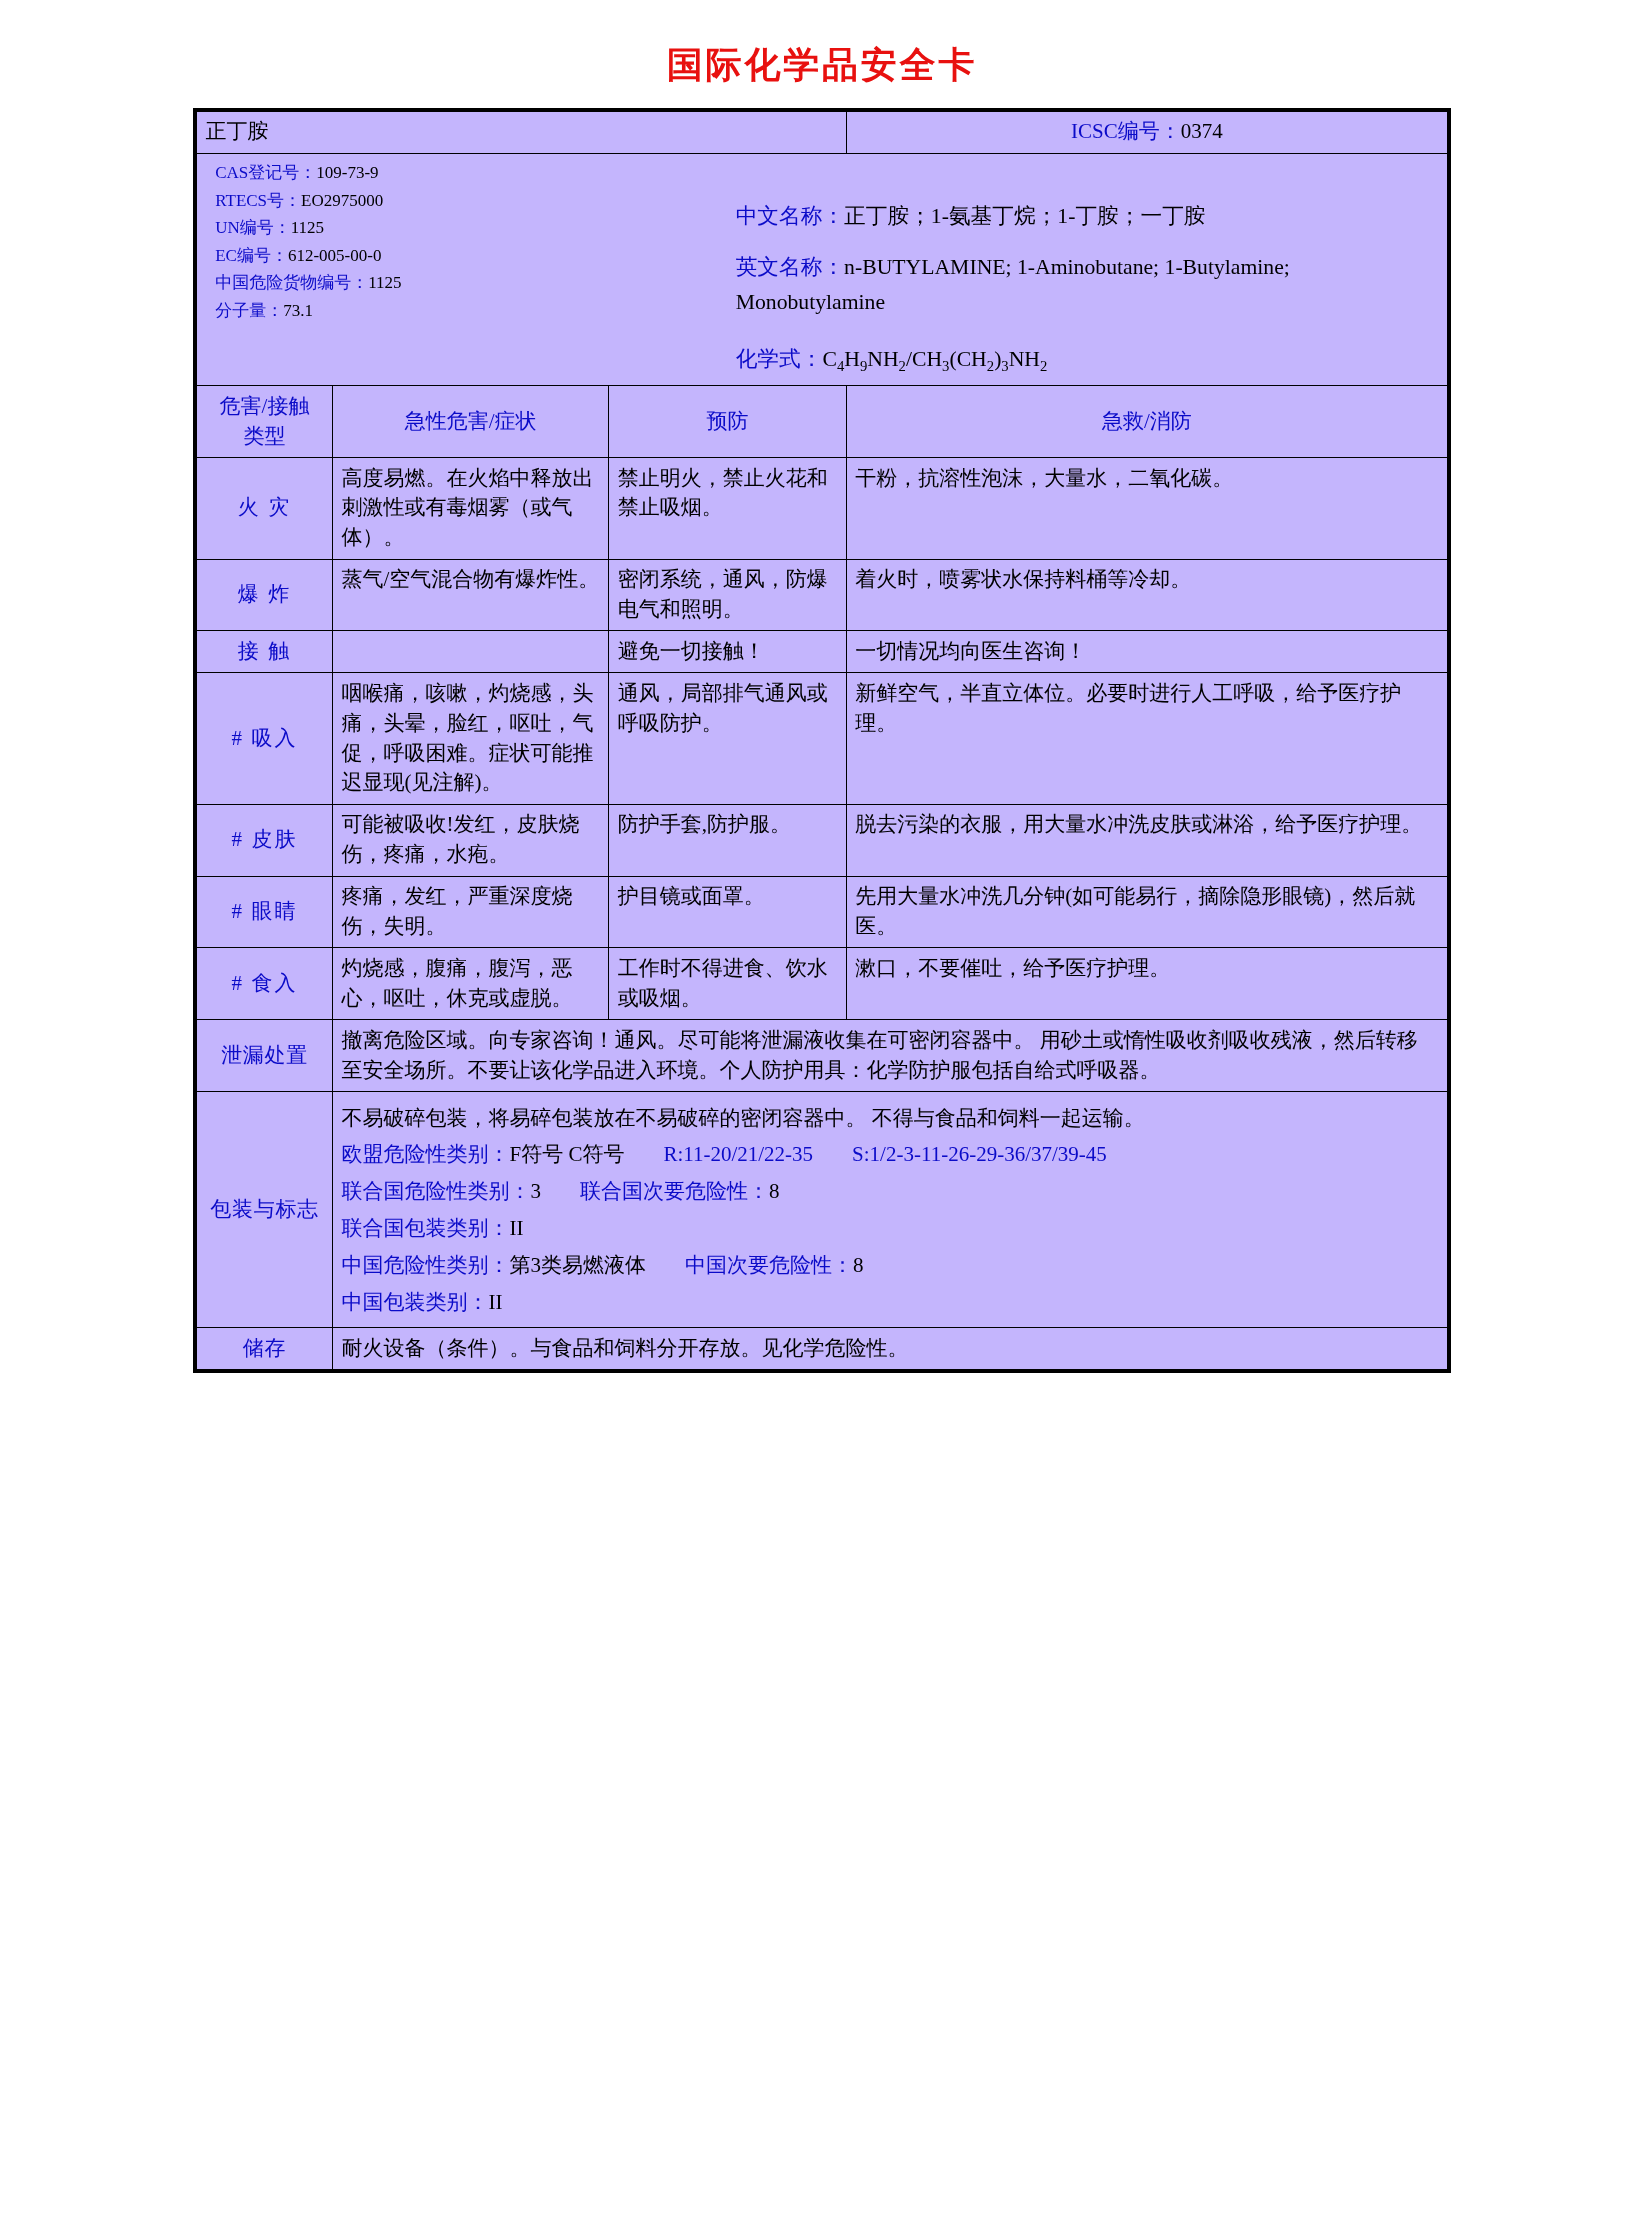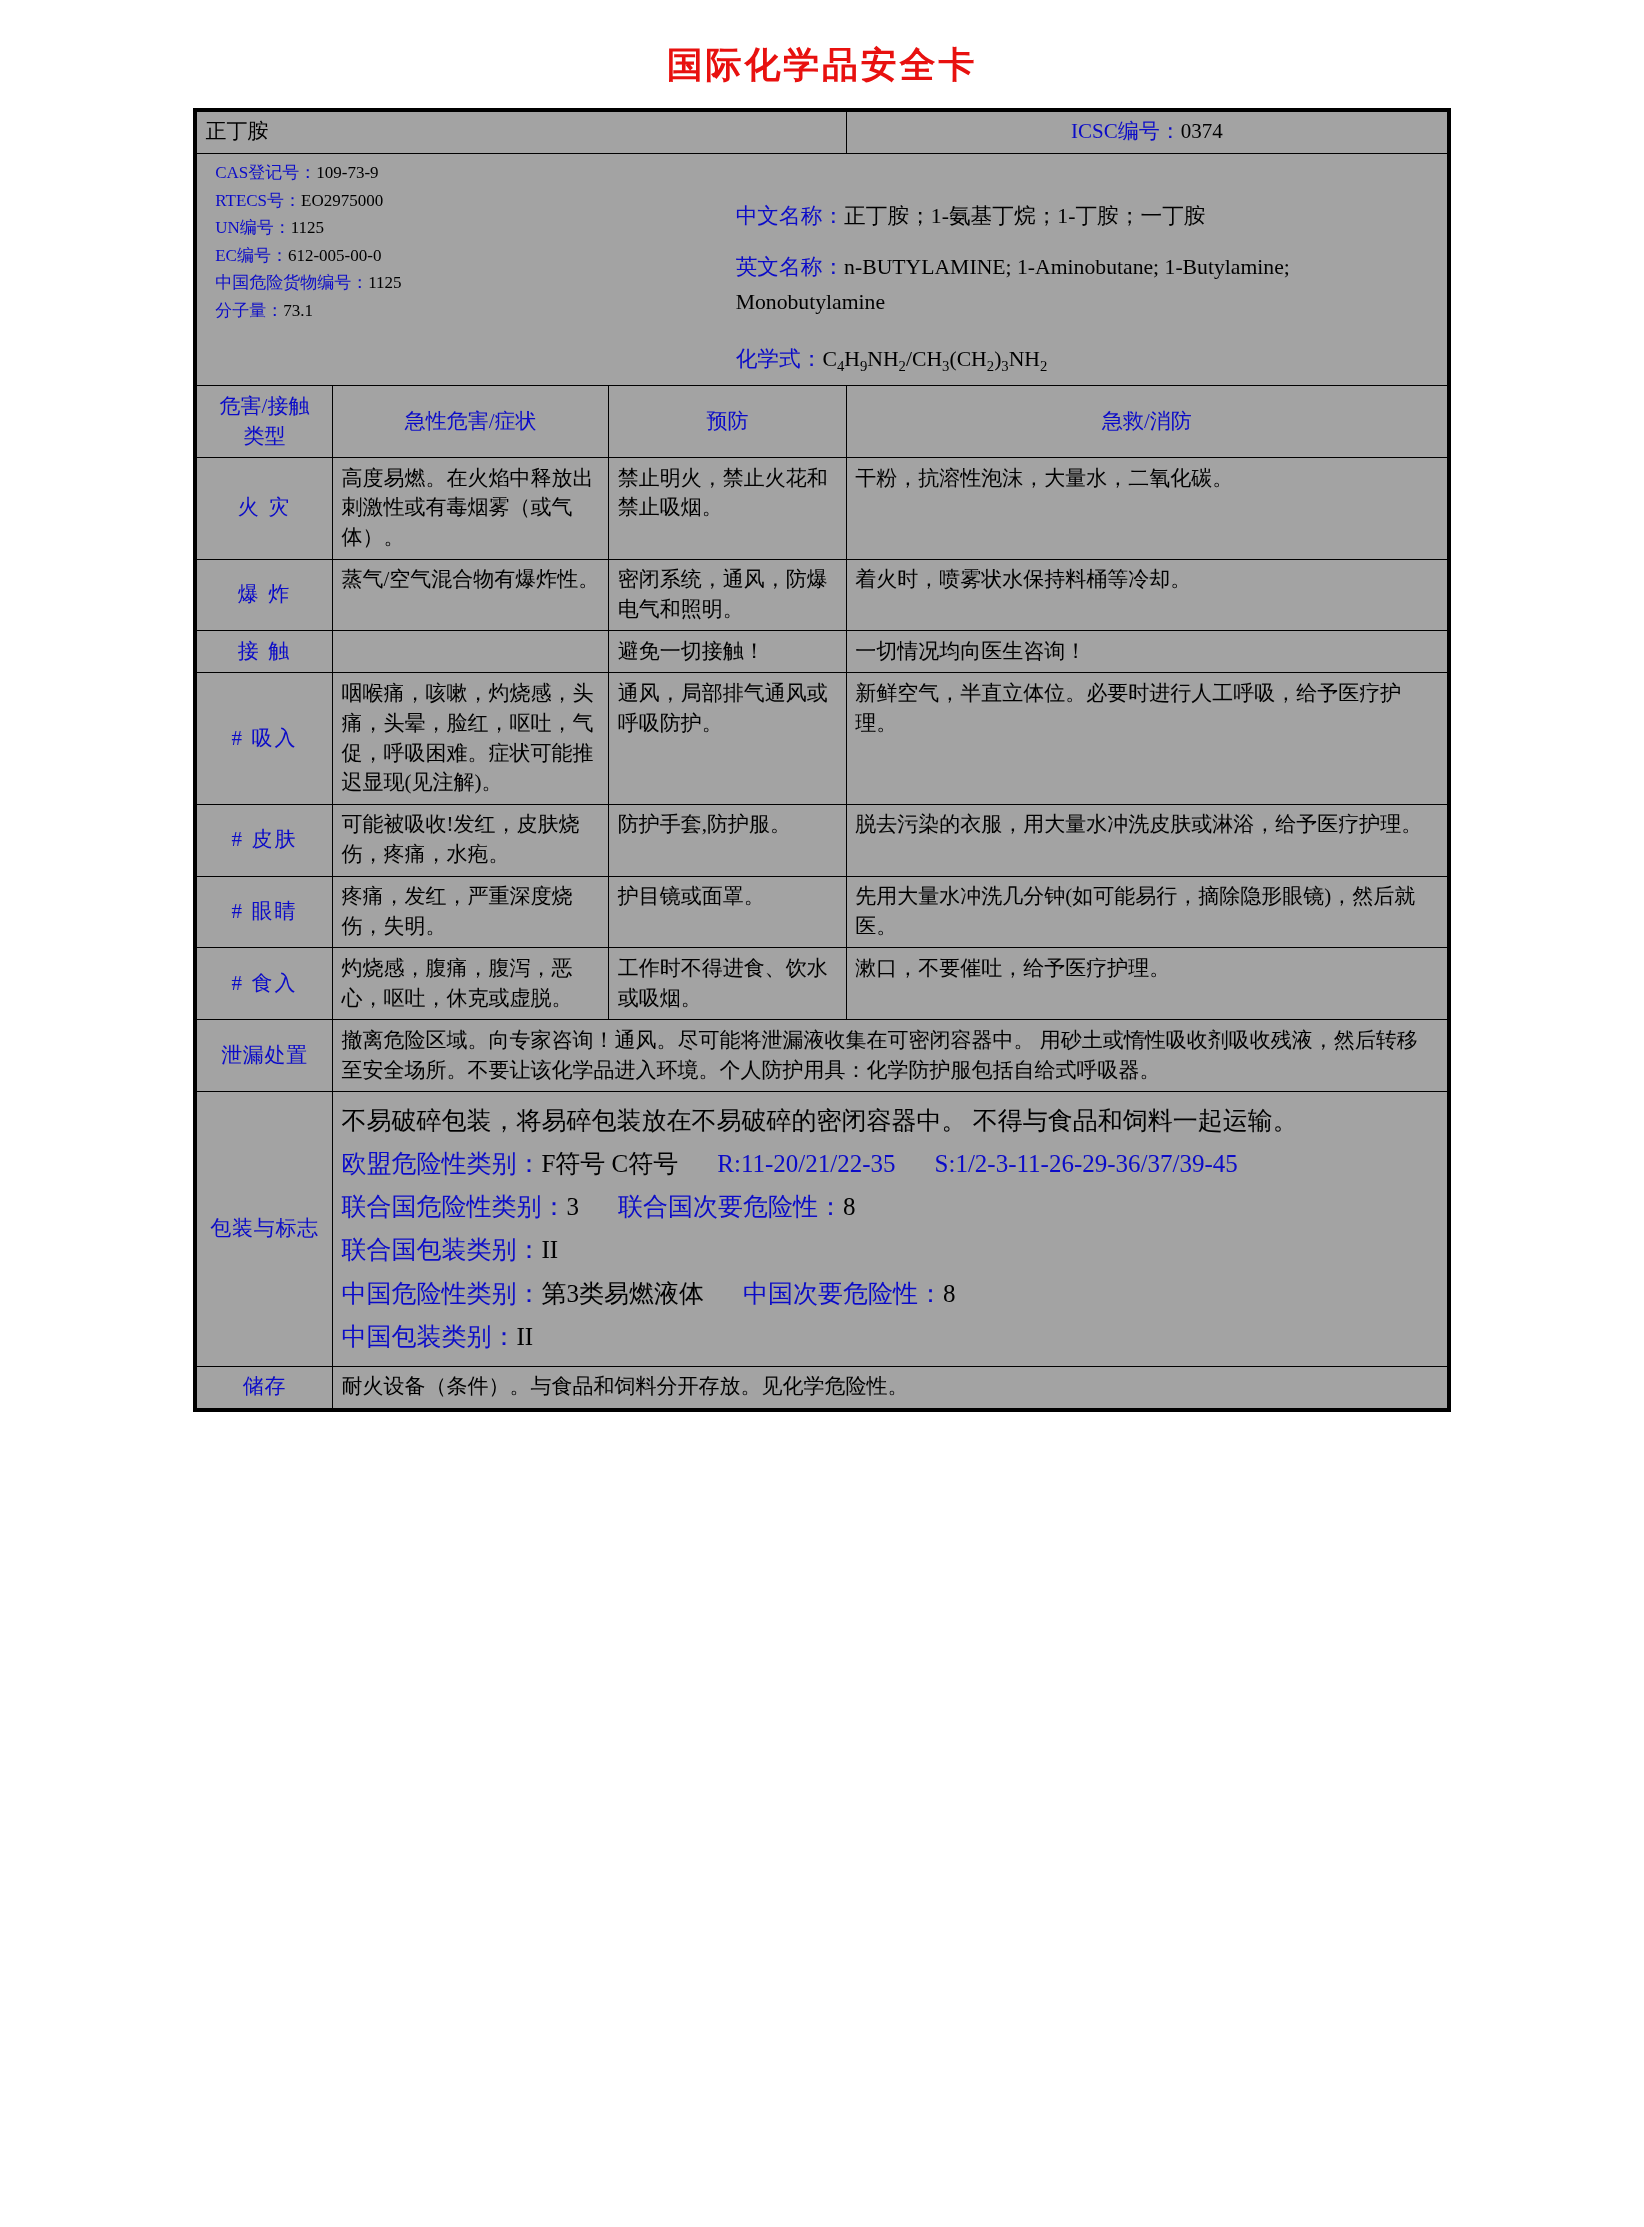--- a/index.html
+++ b/index.html
@@ -26,21 +26,21 @@
     font-weight: bold;
     letter-spacing: 2.8px;
     font-family: "DejaVu Sans", "Liberation Sans", sans-serif;
     margin: 12.6px 0 18px 0;
   }
   .card {
     width: 1258px;
     margin: 0 auto;
     border: 3.5px solid #000000;
     box-sizing: border-box;
-    background: #a3a3a3;
+    background: #c4b5fd;
   }
   table.main {
     width: 100%;
     border-collapse: collapse;
     table-layout: fixed;
   }
   table.main td {
     border: 1.4px solid #000000;
     vertical-align: top;
     padding: 5.6px 8.4px;
@@ -126,21 +126,21 @@
     line-height: 1.45;
   }
   .wide-cell {
     font-size: 21px;
     line-height: 1.5;
     padding: 8.4px 9.8px;
   }
   .pk-line {
     line-height: 1.62;
     margin: 2.8px 0;
-    font-size: 25px;
+    font-size: 21px;
   }
   .pk-head {
     color: #0b0bc8;
   }
   .er-line {
     line-height: 1.55;
     margin: 1.4px 0;
     font-size: 21px;
   }
   .store-cell {

